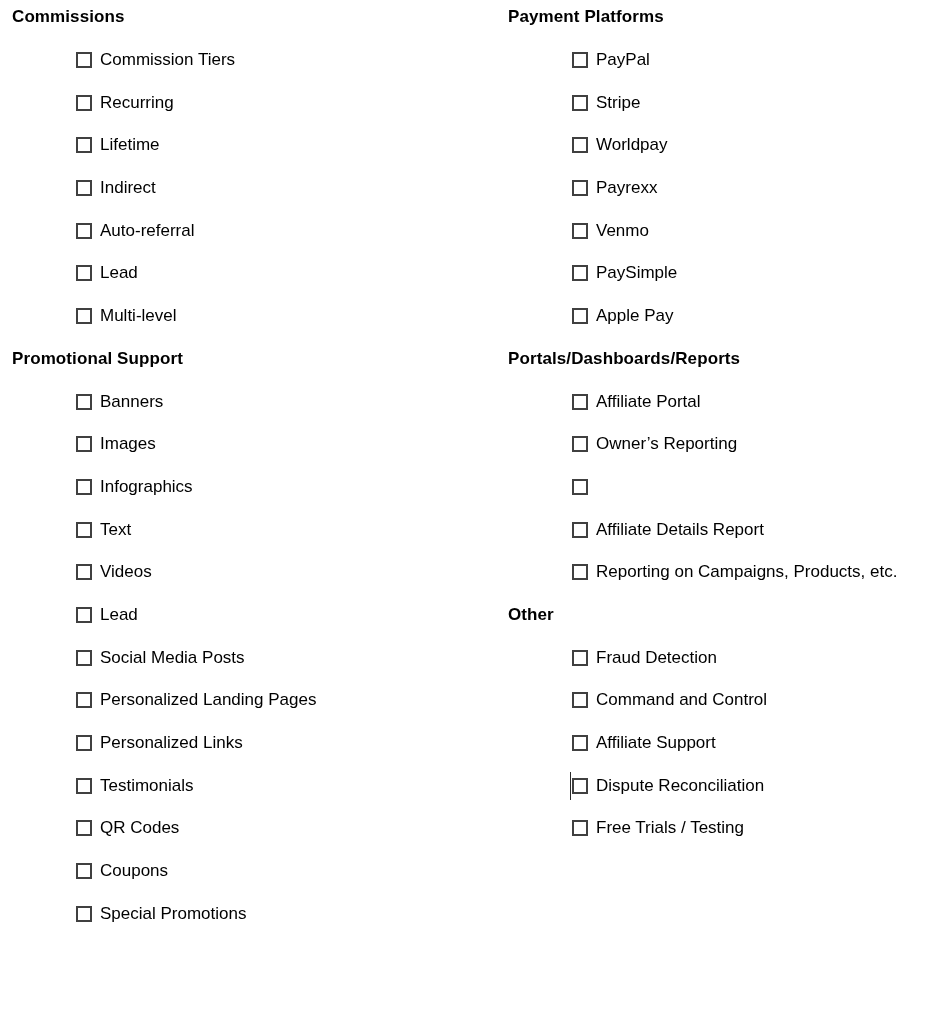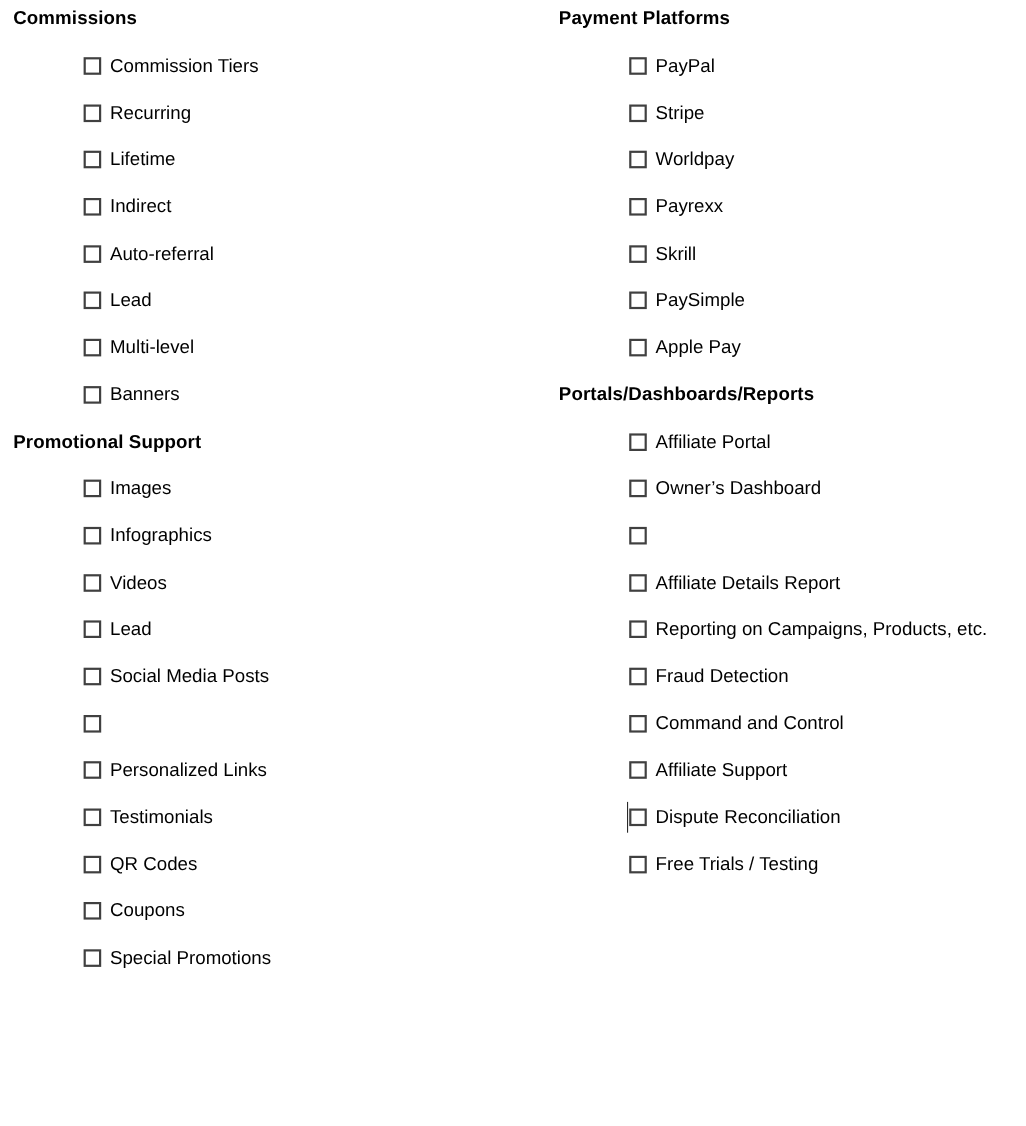--- a/index.html
+++ b/index.html
@@ -101,42 +101,47 @@
     <span class="checkbox" role="checkbox" aria-checked="false"></span>
     <span class="label">Lead</span>
   </div>
 
   <div class="row item-row">
 
     <span class="checkbox" role="checkbox" aria-checked="false"></span>
     <span class="label">Multi-level</span>
   </div>
 
+  <div class="row heading-row">
+    <span class="heading">Promotional Support</span>
+  </div>
+
   <div class="row item-row">
 
     <span class="checkbox" role="checkbox" aria-checked="false"></span>
     <span class="label">Banners</span>
   </div>
 
-  <div class="row heading-row">
-    <span class="heading">Promotional Support</span>
-  </div>
-
   <div class="row item-row">
 
     <span class="checkbox" role="checkbox" aria-checked="false"></span>
     <span class="label">Images</span>
   </div>
 
   <div class="row item-row">
 
     <span class="checkbox" role="checkbox" aria-checked="false"></span>
     <span class="label">Infographics</span>
   </div>
 
+  <div class="row item-row">
+
+    <span class="checkbox" role="checkbox" aria-checked="false"></span>
+    <span class="label">Text</span>
+  </div>
 
   <div class="row item-row">
 
     <span class="checkbox" role="checkbox" aria-checked="false"></span>
     <span class="label">Videos</span>
   </div>
 
   <div class="row item-row">
 
     <span class="checkbox" role="checkbox" aria-checked="false"></span>
@@ -145,20 +150,21 @@
 
   <div class="row item-row">
 
     <span class="checkbox" role="checkbox" aria-checked="false"></span>
     <span class="label">Social Media Posts</span>
   </div>
 
   <div class="row item-row">
 
     <span class="checkbox" role="checkbox" aria-checked="false"></span>
+    <span class="label">Personalized Landing Pages</span>
   </div>
 
   <div class="row item-row">
 
     <span class="checkbox" role="checkbox" aria-checked="false"></span>
     <span class="label">Personalized Links</span>
   </div>
 
 
   <div class="row item-row">
@@ -209,27 +215,27 @@
     <span class="label">Worldpay</span>
   </div>
 
   <div class="row item-row">
 
     <span class="checkbox" role="checkbox" aria-checked="false"></span>
     <span class="label">Payrexx</span>
   </div>
 
 
-
-
-  <div class="row item-row">
-
-    <span class="checkbox" role="checkbox" aria-checked="false"></span>
-    <span class="label">Skrill</span>
-  </div>
+  <div class="row item-row">
+
+    <span class="checkbox" role="checkbox" aria-checked="false"></span>
+    <span class="label">Venmo</span>
+  </div>
+
+
 
   <div class="row item-row">
 
     <span class="checkbox" role="checkbox" aria-checked="false"></span>
     <span class="label">PaySimple</span>
   </div>
 
   <div class="row item-row">
 
     <span class="checkbox" role="checkbox" aria-checked="false"></span>
@@ -242,40 +248,43 @@
 
   <div class="row item-row">
 
     <span class="checkbox" role="checkbox" aria-checked="false"></span>
     <span class="label">Affiliate Portal</span>
   </div>
 
   <div class="row item-row">
 
     <span class="checkbox" role="checkbox" aria-checked="false"></span>
-    <span class="label">Owner’s Dashboard</span>
+    <span class="label">Owner’s Reporting</span>
   </div>
 
   <div class="row item-row">
 
     <span class="checkbox" role="checkbox" aria-checked="false"></span>
   </div>
 
   <div class="row item-row">
 
     <span class="checkbox" role="checkbox" aria-checked="false"></span>
     <span class="label">Affiliate Details Report</span>
   </div>
 
   <div class="row item-row">
 
     <span class="checkbox" role="checkbox" aria-checked="false"></span>
     <span class="label">Reporting on Campaigns, Products, etc.</span>
   </div>
 
+  <div class="row heading-row">
+    <span class="heading">Other</span>
+  </div>
 
   <div class="row item-row">
 
     <span class="checkbox" role="checkbox" aria-checked="false"></span>
     <span class="label">Fraud Detection</span>
   </div>
 
   <div class="row item-row">
 
     <span class="checkbox" role="checkbox" aria-checked="false"></span>

